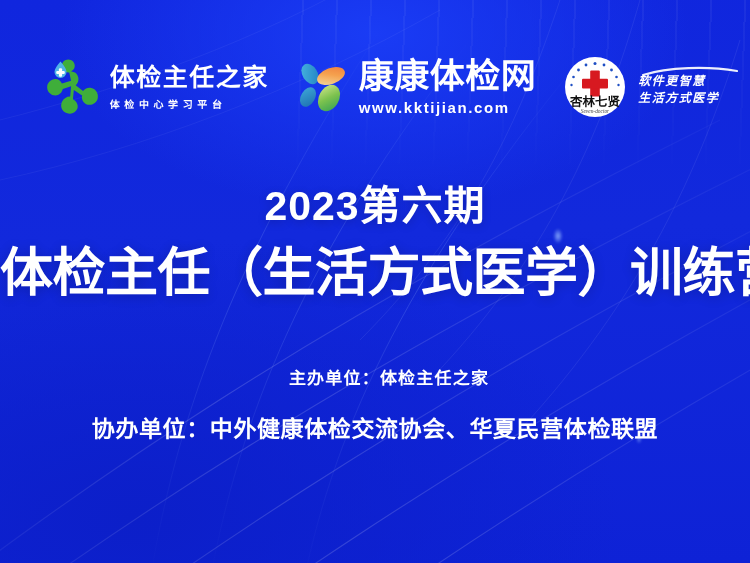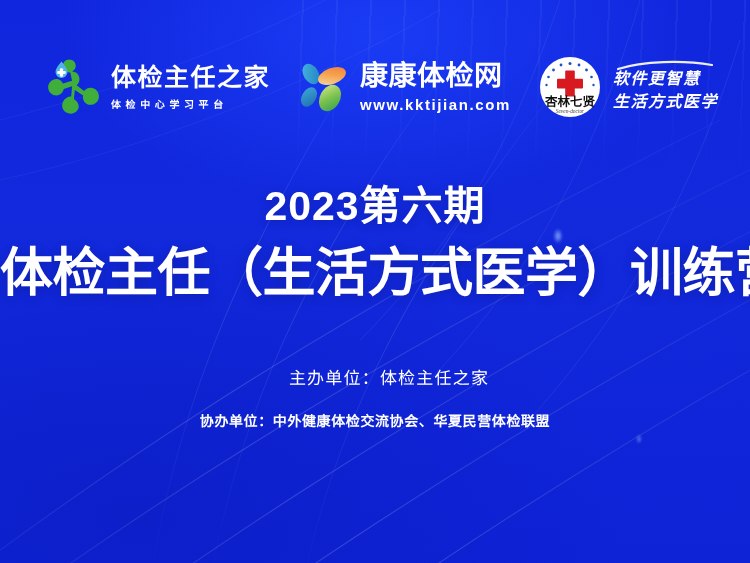--- a/index.html
+++ b/index.html
@@ -97,21 +97,21 @@
     white-space: nowrap;
   }
 
   .sep { width: 28px; }
 
   
   .logo2 .mark { width: 52px; height: 56px; margin-right: 10px; }
   .logo2 .words { display: flex; flex-direction: column; justify-content: center; }
   .logo2 .w-main {
     color: #ffffff;
-    font-size: 28px;
+    font-size: 35px;
     font-weight: 700;
     letter-spacing: 0.5px;
     line-height: 1.05;
     white-space: nowrap;
   }
   .logo2 .w-sub {
     color: #ffffff;
     font-size: 15px;
     font-weight: 700;
     letter-spacing: 1.6px;
@@ -124,21 +124,21 @@
   .logo3 .slogan {
     display: flex;
     flex-direction: column;
     justify-content: center;
     position: relative;
     padding-top: 6px;
   }
   .logo3 .swoosh { position: absolute; top: -3px; left: 4px; width: 96px; height: 12px; }
   .logo3 .s-line {
     color: #ffffff;
-    font-size: 16px;
+    font-size: 12px;
     font-weight: 700;
     font-style: italic;
     letter-spacing: 1.5px;
     line-height: 1.45;
     white-space: nowrap;
     font-family: "Liberation Serif", "DejaVu Serif", serif;
   }
 
   
   .title-zone {
@@ -172,29 +172,29 @@
   .orgs {
     position: absolute;
     top: 364px;
     left: 0;
     width: 750px;
     text-align: center;
   }
   .org-line-1 {
     color: #ffffff;
     font-size: 17px;
-    font-weight: 400;
+    font-weight: 700;
     letter-spacing: 1.2px;
     white-space: nowrap;
     padding-left: 28px;
   }
   .org-line-2 {
     margin-top: 21px;
     color: #ffffff;
-    font-size: 14px;
+    font-size: 23px;
     font-weight: 700;
     letter-spacing: 0.6px;
     white-space: nowrap;
   }
 </style>
 </head>
 <body>
 
 <div id="poster">
 

